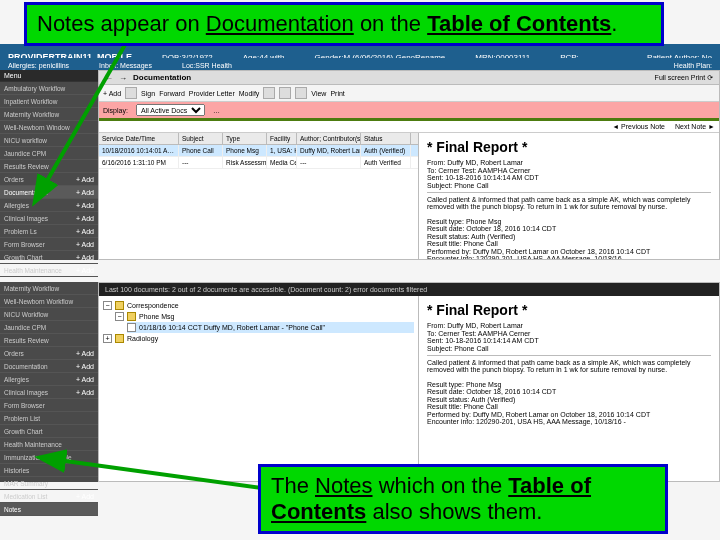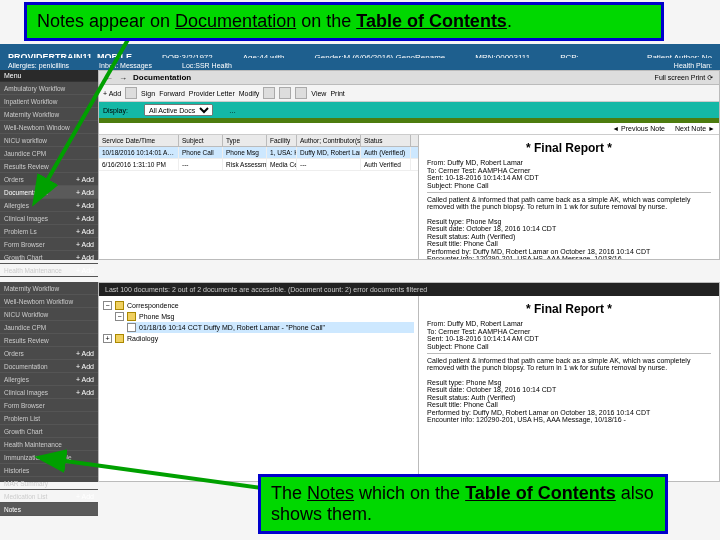--- a/index.html
+++ b/index.html
@@ -1,17 +1,17 @@
 <!DOCTYPE html>
 <html><head>
 <meta charset="utf-8">
 <style>
 *{margin:0;padding:0;box-sizing:border-box;font-family:Arial,sans-serif}
 body{width:720px;height:540px;background:#f5f5f5;position:relative;overflow:hidden}
-.callout{background:#00d800;border:3px solid #0000cc;padding:6px 10px;font-size:18px;font-family:'Comic Sans MS',cursive;position:absolute;z-index:100}
+.callout{background:#00d800;border:3px solid #0000cc;padding:6px 10px;font-size:22px;font-family:'Comic Sans MS',cursive;position:absolute;z-index:100}
 .callout-top{top:2px;left:24px;width:640px}
 .callout-bottom{bottom:6px;left:258px;width:410px}
 .callout u{text-decoration:underline}
 .callout b{font-weight:bold;text-decoration:underline}
 .arrow{position:absolute;z-index:50}
 .arrow svg{overflow:visible}
 .patient-bar{position:absolute;top:44px;left:0;right:0;height:26px;background:#1e5f8e;color:#fff;font-size:8px;display:flex;align-items:center;padding:0 8px;gap:30px}
 .patient-bar .seg{white-space:nowrap}
 .patient-bar .right{margin-left:auto;display:flex;gap:16px}
 .screen{position:absolute;left:0;right:0;display:flex}
@@ -19,33 +19,33 @@
 .screen2{top:282px;height:200px}
 .sidebar{width:98px;background:#4a4a4a;display:flex;flex-direction:column}
 .sidebar .menu-label{background:#2a2a2a;color:#fff;font-size:7px;padding:2px 4px;border-bottom:1px solid #333}
 .sidebar .item{color:#ccc;font-size:6.5px;padding:2.5px 4px;border-bottom:1px solid #555;display:flex;justify-content:space-between;align-items:center;cursor:pointer}
 .sidebar .item.selected{background:#5a5a5a;color:#fff}
 .sidebar .add{color:#fff;font-size:7px}
 .main{flex:1;background:#fff;display:flex;flex-direction:column;border:1px solid #bbb}
 .doc-header{background:#ddd;font-size:8px;padding:2px 6px;border-bottom:1px solid #bbb;display:flex;align-items:center;gap:6px}
 .toolbar{background:#f4f4f4;font-size:7px;padding:2px 4px;border-bottom:1px solid #ccc;display:flex;align-items:center;gap:4px;flex-wrap:wrap}
 .toolbar .ico{width:12px;height:12px;background:#ddd;border:1px solid #aaa;display:inline-block}
-.display-row{background:#14b8a6;font-size:7px;padding:2px 4px;border-bottom:5px solid #4d7c0f;display:flex;align-items:center;gap:16px}
+.display-row{background:#fca5a5;font-size:7px;padding:2px 4px;border-bottom:3px solid #4d7c0f;display:flex;align-items:center;gap:8px}
 .display-row select{font-size:7px;height:12px}
 .meta-row{font-size:7px;padding:2px 4px;border-bottom:1px solid #ccc;display:flex;justify-content:flex-end;gap:10px}
 .content{flex:1;display:flex;overflow:hidden}
 .doc-list{width:320px;border-right:1px solid #bbb;font-size:6.5px;overflow:auto}
 .doc-list .hdr{background:#eaeaea;display:flex;border-bottom:1px solid #bbb}
 .doc-list .hdr div{padding:2px 3px;border-right:1px solid #bbb;overflow:hidden;white-space:nowrap}
 .doc-list .row{display:flex;border-bottom:1px solid #eee}
 .doc-list .row div{padding:2px 3px;border-right:1px solid #eee;overflow:hidden;white-space:nowrap}
 .doc-list .row.sel{background:#cde8ff}
 .c1{width:80px}.c2{width:44px}.c3{width:44px}.c4{width:30px}.c5{width:64px}.c6{width:50px}
 .report{flex:1;padding:6px 8px;font-size:7px;overflow:auto}
-.report h3{text-align:center;font-size:12px;margin-bottom:4px}
+.report h3{text-align:left;font-size:14px;margin-bottom:4px}
 .report .line{margin:0.5px 0}
 .report hr{margin:3px 0;border:none;border-top:1px solid #bbb}
 .black-bar{background:#222;color:#ccc;font-size:7px;padding:3px 6px}
 .tree{width:320px;border-right:1px solid #bbb;font-size:7px;padding:4px}
 .tree .node{padding:1px 0;display:flex;align-items:center;gap:3px}
 .tree .node.l1{margin-left:0}
 .tree .node.l2{margin-left:12px}
 .tree .node.l3{margin-left:24px}
 .tree .node.sel{background:#cde8ff}
 .tree .ic{width:9px;height:9px;background:#f0d060;border:1px solid #aa8800;display:inline-block}

